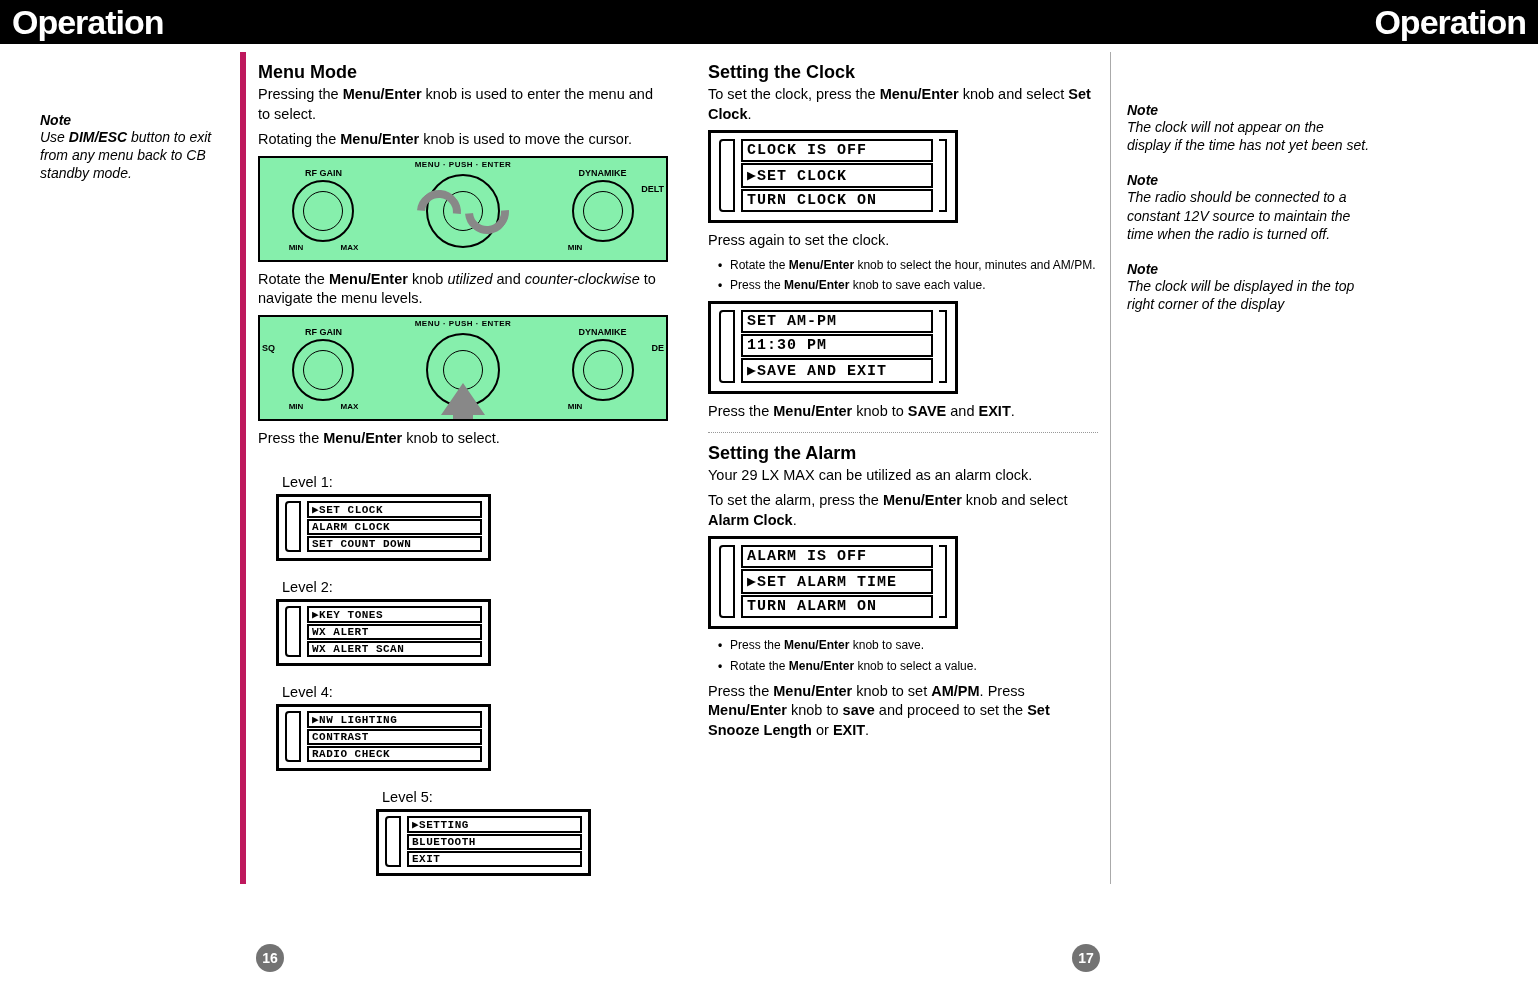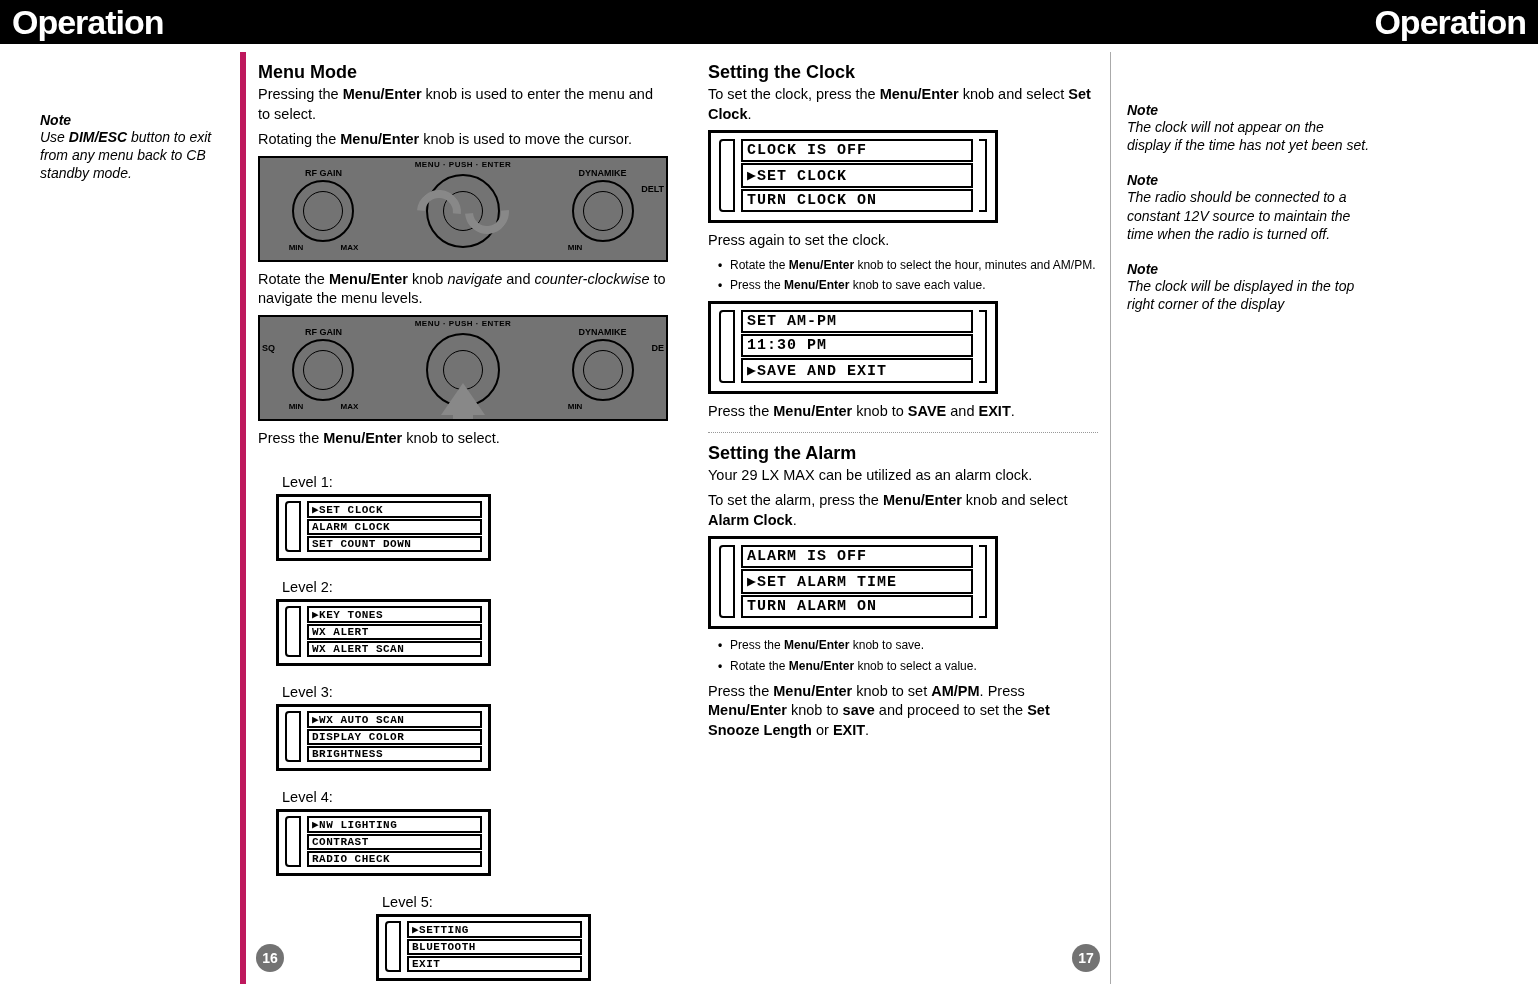--- a/index.html
+++ b/index.html
@@ -65,21 +65,21 @@
   }
   ul { list-style: none; margin: 4px 0 8px 0; }
   li { font-size: 12px; line-height: 1.35; margin-bottom: 4px; padding-left: 22px; position: relative; }
   li::before { content: "•"; position: absolute; left: 10px; font-weight: 700; }
   .b { font-weight: 700; }
   .i { font-style: italic; }
   .radio-panel {
     border: 2px solid #000;
     height: 106px;
     margin: 4px 0 8px 0;
-    background: #737373;
+    background: #86efac;
     position: relative;
     overflow: hidden;
     font-family: Arial, sans-serif;
   }
   .panel-top {
     position: absolute; top: 2px; left: 50%; transform: translateX(-50%);
     font-size: 8px; font-weight: 700; letter-spacing: 0.5px;
   }
   .panel-decoration {
     position: absolute; top: 16px; left: 8%; right: 8%;
@@ -116,21 +116,21 @@
     width: 20px; height: 24px; background: #888;
   }
   .lcd {
     border: 3px solid #000;
     background: #fff;
     padding: 6px 8px 8px 8px;
     display: flex;
     align-items: stretch;
     gap: 6px;
     margin: 4px 0 8px 0;
-    width: 290px;
+    width: 250px;
   }
   .lcd.small { width: 215px; padding: 4px 6px 6px 6px; }
   .lcd-side {
     width: 16px;
     border: 2px solid #000;
     border-radius: 4px 0 0 4px;
     display: flex; align-items: center; justify-content: center;
     font-family: monospace;
   }
   .lcd-body {
@@ -215,21 +215,21 @@
               <span>MIN</span>
               <span></span>
             </div>
         </div>
       </div>
       <div class="arrow-rotate"></div>
       <div style="position:absolute;right:2px;top:26px;font-size:9px;font-weight:700">DELT</div>
     </div>
 
     <p>
-      <span>Rotate the </span><span class="b">Menu/Enter</span><span> knob </span><span class="i">navigate</span><span> and </span><span class="i">counter-clockwise</span><span> to navigate the menu levels.</span>
+      <span>Rotate the </span><span class="b">Menu/Enter</span><span> knob </span><span class="i">utilized</span><span> and </span><span class="i">counter-clockwise</span><span> to navigate the menu levels.</span>
     </p>
 
     <div class="radio-panel">
       <div class="panel-top">MENU · PUSH · ENTER</div>
       <div class="panel-decoration">
         <div class="knob">
           <div class="knob-label">RF GAIN</div>
           <div class="knob-range">
               <span>MIN</span>
               <span>MAX</span>
@@ -266,31 +266,20 @@
         </div>
       </div>
       <div class="level-block">
         <div class="level-label"><span>Level</span> 2:</div>
         <div class="lcd small">
           <div class="lcd-side"></div>
           <div class="lcd-body">
             <div class="lcd-line">▶KEY TONES</div>
             <div class="lcd-line"> WX ALERT</div>
             <div class="lcd-line"> WX ALERT SCAN</div>
-          </div>
-        </div>
-      </div>
-      <div class="level-block">
-        <div class="level-label"><span>Level</span> 3:</div>
-        <div class="lcd small">
-          <div class="lcd-side"></div>
-          <div class="lcd-body">
-            <div class="lcd-line">▶WX AUTO SCAN</div>
-            <div class="lcd-line"> DISPLAY COLOR</div>
-            <div class="lcd-line"> BRIGHTNESS</div>
           </div>
         </div>
       </div>
       <div class="level-block">
         <div class="level-label"><span>Level</span> 4:</div>
         <div class="lcd small">
           <div class="lcd-side"></div>
           <div class="lcd-body">
             <div class="lcd-line">▶NW LIGHTING</div>
             <div class="lcd-line"> CONTRAST</div>

